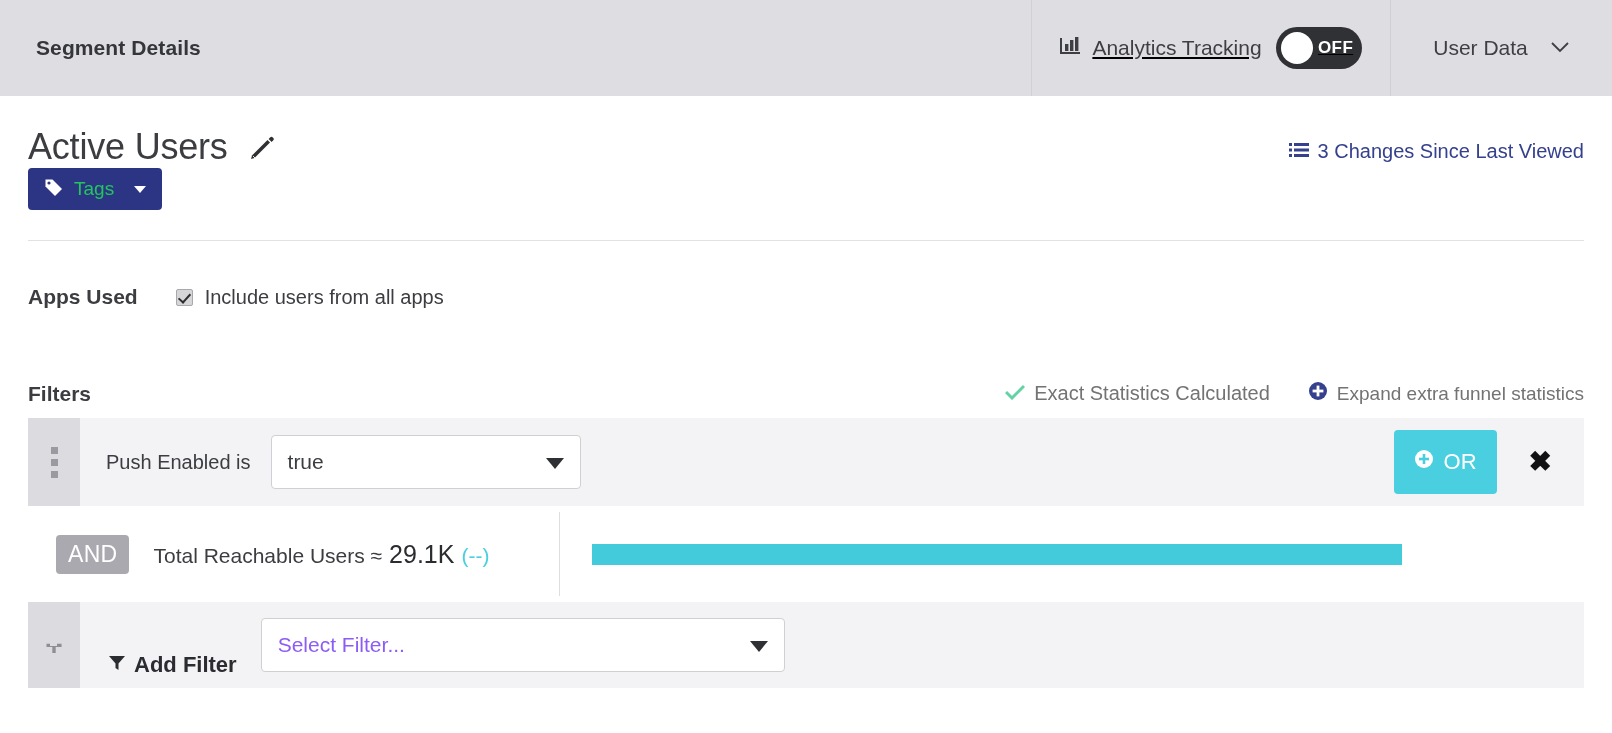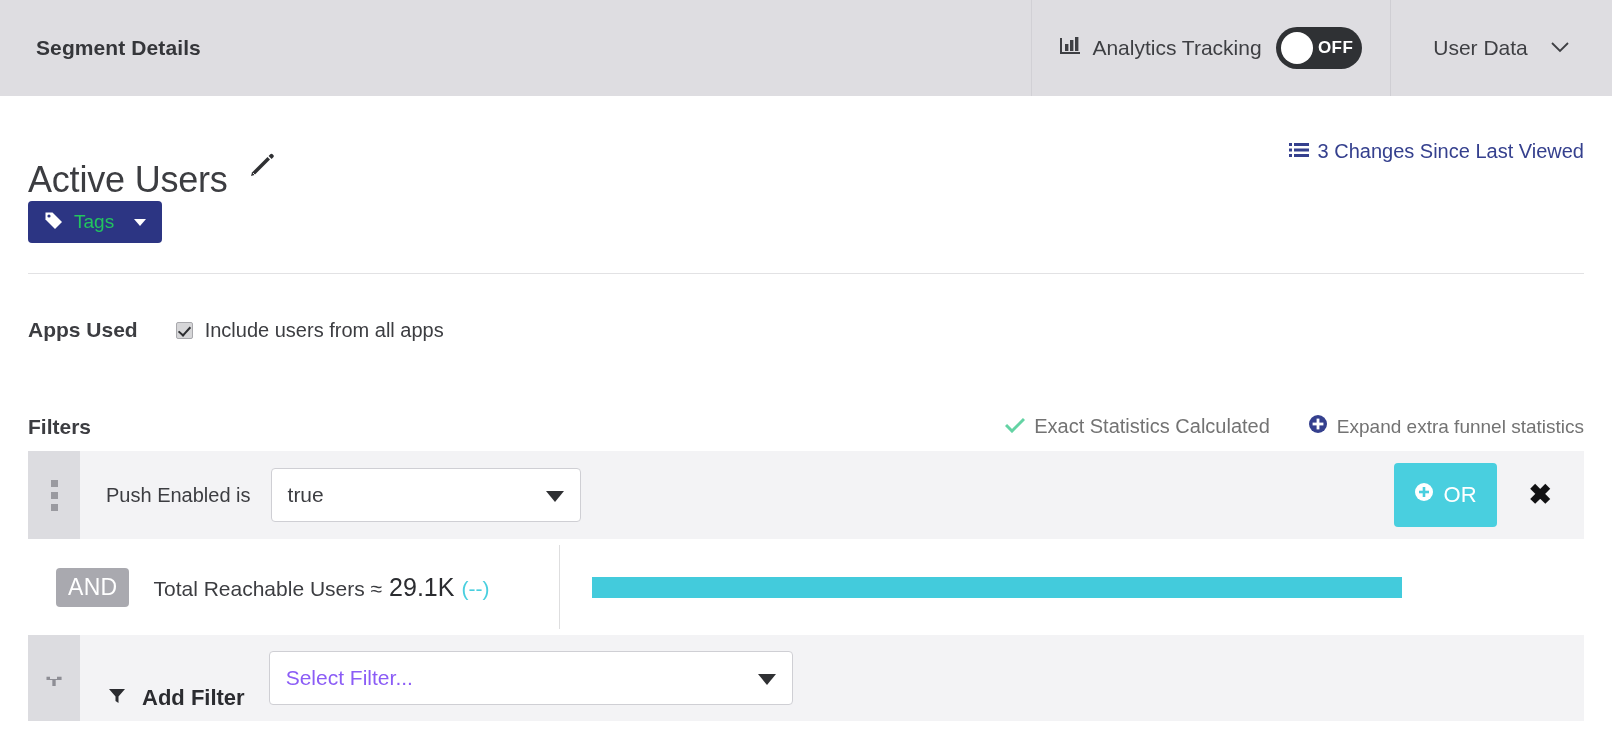--- a/index.html
+++ b/index.html
@@ -31,20 +31,21 @@
     color: #35363a;
     letter-spacing: .1px;
   }
   .topbar-analytics-cell {
     flex: 0 0 359px;
     display: flex;
     align-items: center;
     justify-content: center;
     gap: 14px;
     border-right: 1px solid #cfced3;
+    text-decoration: underline;
   }
   .analytics-label {
     display: flex;
     align-items: center;
     gap: 10px;
     font-size: 21px;
     color: #3e3f43;
   }
   .bar-chart-icon { display: block; }
   .toggle {
@@ -92,21 +93,20 @@
   .seg-title {
     display: flex;
     align-items: center;
     gap: 20px;
   }
   .seg-title-text {
     font-size: 36px;
     color: #3c3d41;
     font-weight: normal;
     letter-spacing: -.2px;
-    margin-top: 33px;
   }
   .pencil-icon { display: block; margin-top: 6px; }
   .changes-link {
     display: flex;
     align-items: center;
     gap: 9px;
     color: #35408e;
     font-size: 20px;
     margin-top: 14px;
     cursor: pointer;
@@ -368,21 +368,21 @@
   .add-filter-inner {
     flex: 1;
     display: flex;
     align-items: center;
     padding-left: 28px;
     gap: 24px;
   }
   .add-filter-label {
     display: flex;
     align-items: center;
-    gap: 16px;
+    gap: 8px;
     font-size: 22px;
     font-weight: bold;
     color: #2b2c30;
     margin-top: 40px;
   }
 </style>
 </head>
 <body>
 
 <div class="topbar">

